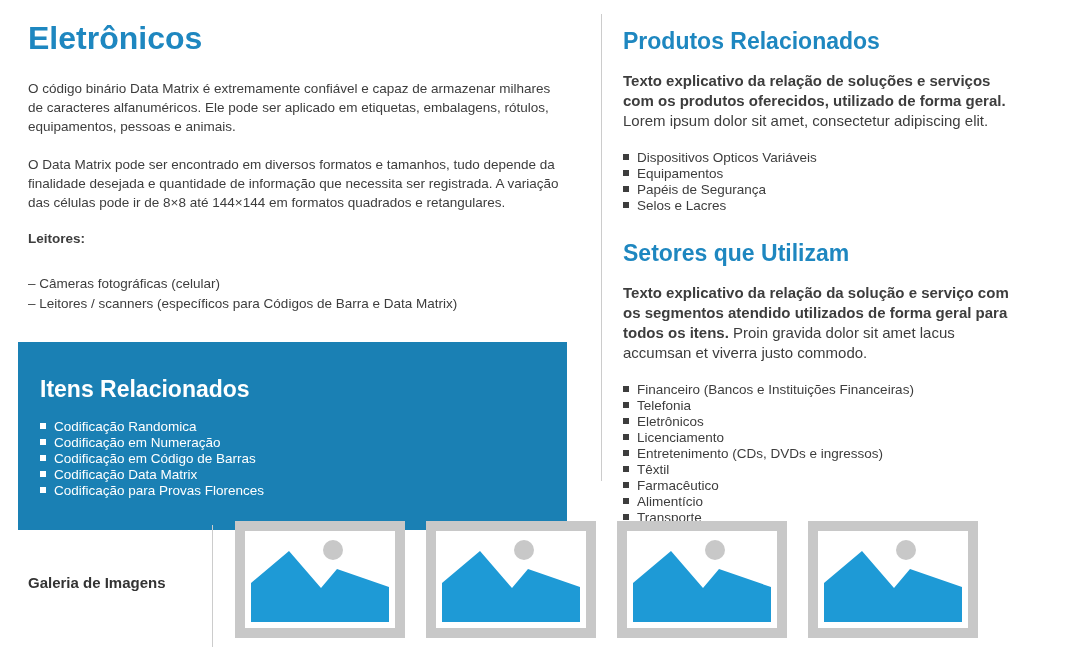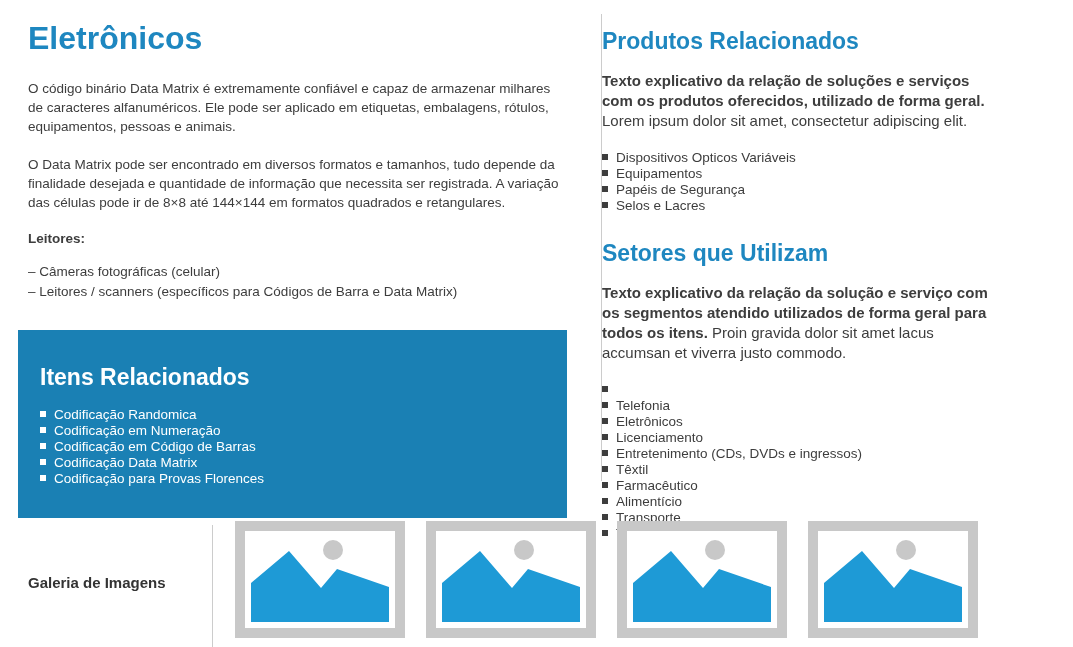--- a/index.html
+++ b/index.html
@@ -7,33 +7,33 @@
   body {
     width: 1073px; height: 647px; position: relative; overflow: hidden;
     font-family: "Liberation Sans", "DejaVu Sans", sans-serif;
     color: #3d3d3d;
   }
   
   .left-col { position: absolute; left: 18px; top: 20px; width: 549px; }
   .left-col .inner-text { margin-left: 10px; }
   h1.page-title { font-size: 32px; font-weight: bold; color: #1e87c0; margin: 0 0 22px; letter-spacing: 0; }
   .body-p { font-size: 13.5px; line-height: 19px; margin-bottom: 19px; }
-  .sub-label { font-size: 13.5px; font-weight: bold; margin: 6px 0 16px; color: #3d3d3d; }
+  .sub-label { font-size: 13.5px; font-weight: bold; margin: 6px 0 28px; color: #3d3d3d; }
   .dash-list { list-style: none; font-size: 13.5px; line-height: 20px; }
   
   .blue-box { margin-top: 28px; width: 549px; height: 188px; background: #1a80b4; padding: 34px 22px 0 22px; }
   .blue-box h2 { color: #ffffff; font-size: 23px; font-weight: bold; margin-bottom: 16px; }
   .box-list { list-style: none; }
   .box-list li { font-size: 13.5px; line-height: 16px; color: #ffffff; }
   .sq { display: inline-block; width: 6px; height: 6px; background: #3d3d3d; margin-right: 8px; vertical-align: 2px; }
   .box-list .sq { background: #ffffff; }
   
   .divider-v { position: absolute; left: 601px; top: 14px; width: 1px; height: 467px; background: #cccccc; }
   
-  .right-col { position: absolute; left: 602px; top: 28px; width: 395px; }
+  .right-col { position: absolute; left: 623px; top: 28px; width: 395px; }
   h2.section-title { font-size: 23px; font-weight: bold; color: #1e87c0; margin: 0 0 16px; }
   .lead-p { font-size: 15px; line-height: 20px; margin-bottom: 19px; }
   .lead-p .lead-bold { font-weight: bold; }
   .bullet-list { list-style: none; margin-bottom: 26px; }
   .bullet-list li { font-size: 13.5px; line-height: 16px; }
   
   .gallery-label { position: absolute; left: 28px; top: 574px; font-size: 15px; font-weight: bold; color: #333333; }
   .gallery-divider { position: absolute; left: 212px; top: 525px; width: 1px; height: 122px; background: #cccccc; }
   .thumbs { position: absolute; left: 235px; top: 521px; display: flex; gap: 21px; }
   .thumb { width: 170px; height: 117px; background: #ffffff; border: 10px solid #c8c8c8; }
@@ -74,21 +74,21 @@
   <ul class="bullet-list">
     <li><span class="sq"></span><span>Dispositivos Opticos Variáveis</span></li>
     <li><span class="sq"></span><span>Equipamentos</span></li>
     <li><span class="sq"></span><span>Papéis de Segurança</span></li>
     <li><span class="sq"></span><span>Selos e Lacres</span></li>
   </ul>
 
   <h2 class="section-title">Setores que Utilizam</h2>
   <p class="lead-p"><span class="lead-bold">Texto explicativo da relação da solução e serviço com os segmentos atendido utilizados de forma geral para todos os itens.</span><span> Proin gravida dolor sit amet lacus accumsan et viverra justo commodo.</span></p>
   <ul class="bullet-list">
-    <li><span class="sq"></span></li>
+    <li><span class="sq"></span><span>Financeiro (Bancos e Instituições Financeiras)</span></li>
     <li><span class="sq"></span><span>Telefonia</span></li>
     <li><span class="sq"></span><span>Eletrônicos</span></li>
     <li><span class="sq"></span><span>Licenciamento</span></li>
     <li><span class="sq"></span><span>Entretenimento (CDs, DVDs e ingressos)</span></li>
     <li><span class="sq"></span><span>Têxtil</span></li>
     <li><span class="sq"></span><span>Farmacêutico</span></li>
     <li><span class="sq"></span><span>Alimentício</span></li>
     <li><span class="sq"></span><span>Transporte</span></li>
     <li><span class="sq"></span><span>Turismo</span></li>
   </ul>

